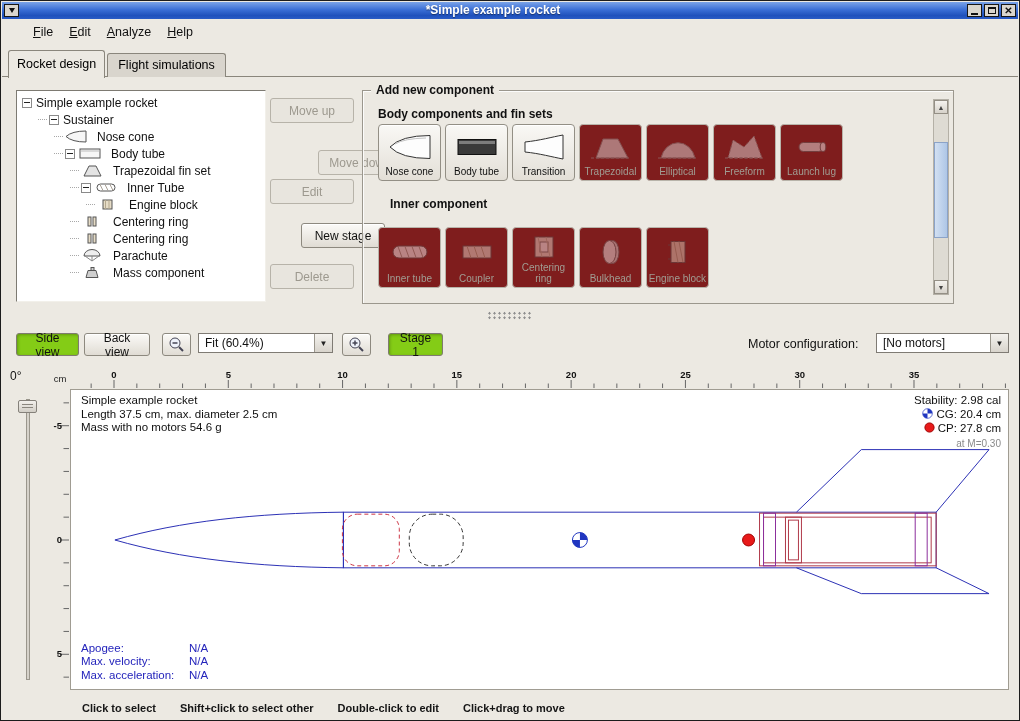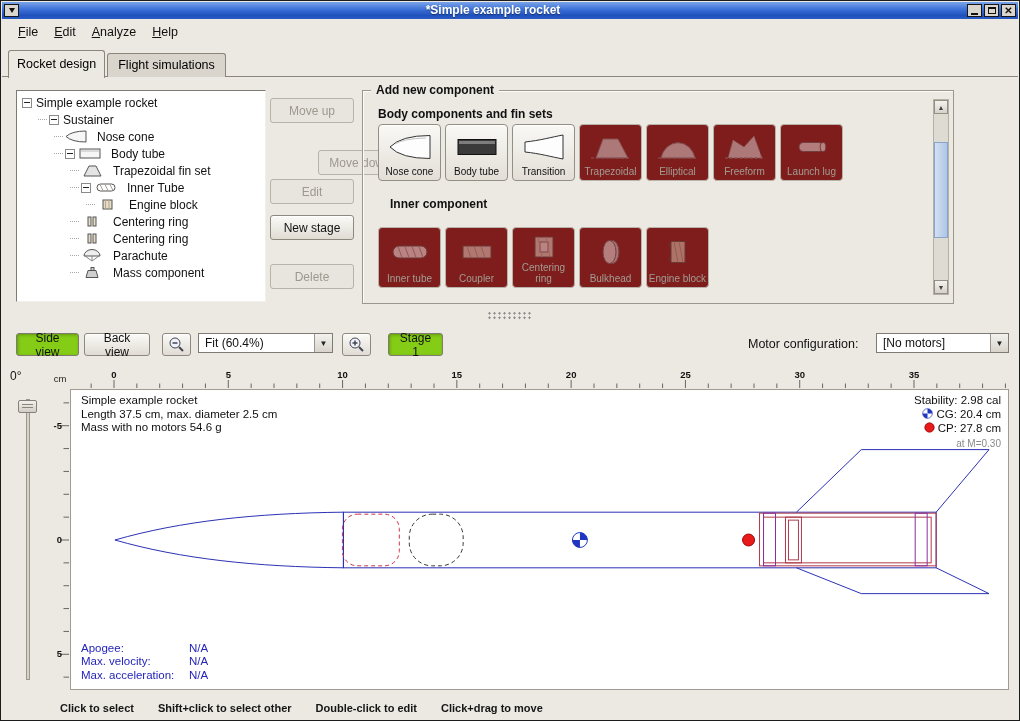--- a/index.html
+++ b/index.html
@@ -12,21 +12,21 @@
     background:linear-gradient(180deg,#7aa3e8 0%,#3b6fd6 45%,#1f51bc 80%,#2a5cc6 100%);
     display:flex;align-items:center;padding:0 2px;gap:2px}
   .tb-title{flex:1;text-align:center;color:#fff;font-weight:bold;font-size:12px;line-height:15px;text-shadow:0 1px 1px rgba(0,0,0,.45)}
   .tb-btn{width:15px;height:13px;background:#dad6ce;border:1px solid #161616;display:flex;align-items:center;justify-content:center;flex:none;cursor:pointer}
   .glyph-menu{width:0;height:0;border-left:3px solid transparent;border-right:3px solid transparent;border-top:5px solid #111}
   .glyph-min{width:7px;height:2px;background:#111;margin-top:7px}
   .glyph-max{width:8px;height:7px;border:1px solid #111;border-top:2px solid #111}
   .glyph-close{font-size:10px;font-weight:bold;line-height:1;color:#111}
 
   
-  .menubar{position:absolute;top:19px;left:1px;right:1px;height:24px;display:flex;align-items:center;padding-left:8px}
+  .menubar{position:absolute;top:19px;left:1px;right:1px;height:24px;display:flex;align-items:center;padding-left:23px}
   .menu-item{padding:3px 8px;font-size:12.5px;color:#111;cursor:default}
   .menu-item .mn{text-decoration:underline}
 
   
   .tabstrip{position:absolute;top:48px;left:7px;height:28px;display:flex;align-items:flex-end;z-index:5}
   .tab{border:1px solid #8a867c;border-bottom:none;border-radius:3px 3px 0 0;padding:4px 10px 5px;font-size:12.5px;background:#d9d5cd;margin-right:2px}
   .tab.active{background:#ece9e2;padding:6px 8px 7px;margin-bottom:-1px;z-index:6;position:relative}
 
   .tabpane{position:absolute;top:75px;left:1px;right:1px;bottom:1px;border-top:1px solid #8a867c;background:#ece9e2}
 
@@ -100,21 +100,21 @@
   .canvas svg.rocket{position:absolute;left:0;top:0;width:100%;height:100%}
   .info-block{position:absolute;left:10px;top:4px;font-size:11.5px;line-height:13.5px;color:#101010}
   .right-block{position:absolute;right:7px;top:4px;text-align:right;font-size:11.5px;line-height:13.5px;color:#101010}
   .right-block .legend-icon{display:inline-block;vertical-align:-1px;margin-right:3px}
   .right-block .dim{color:#8a8a8a;font-size:10px}
   .stats{position:absolute;left:10px;bottom:7px;font-size:11.5px;line-height:13.5px;color:#2424bb}
   .stats .sl{display:inline-block;width:108px}
 
   
   .statusbar{position:absolute;left:0;right:0;top:618px;height:25px;display:flex;align-items:center;
-    padding-left:58px;gap:24px;font-size:11px;font-weight:bold;color:#151515}
+    padding-left:80px;gap:24px;font-size:11px;font-weight:bold;color:#151515}
 </style>
 </head>
 <body>
 
 <div class="window">
 
   <div class="titlebar">
     <div class="tb-btn">
         <span class="glyph-menu"></span>
       </div>
@@ -243,21 +243,21 @@
             </svg>
           </span>
           <span class="tlabel">Mass component</span>
         </div>
       </div>
 
     <div>
         <button class="abtn disabled" style="top: 21px;">Move up</button>
         <button class="abtn disabled" style="top: 73px; margin-left: 48px;">Move down</button>
         <button class="abtn disabled" style="top: 102px;">Edit</button>
-        <button class="abtn" style="top: 138px;">New stage</button>
+        <button class="abtn" style="top: 146px; margin-left: 31px;">New stage</button>
         <button class="abtn disabled" style="top: 187px; text-align: center;">Delete</button>
       </div>
 
     <div class="groupbox">
       <div class="group-title">Add new component</div>
       <div>
           <div class="sec-label" style="top: 16px;">Body components and fin sets</div>
           <div class="crow" style="top: 33px;">
             <div class="cbtn">
               <div class="cicon">

